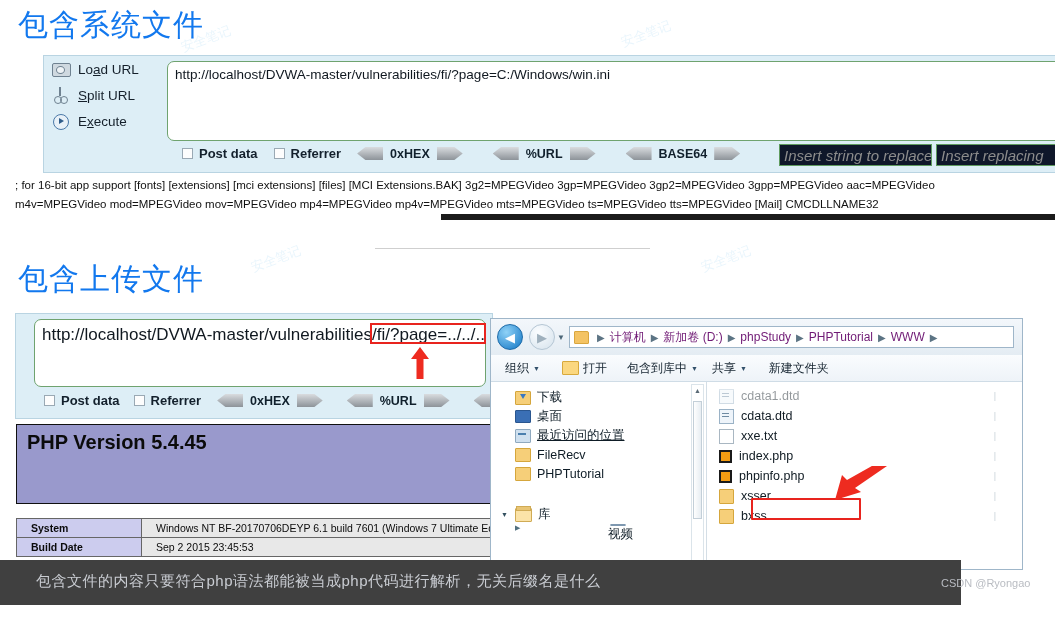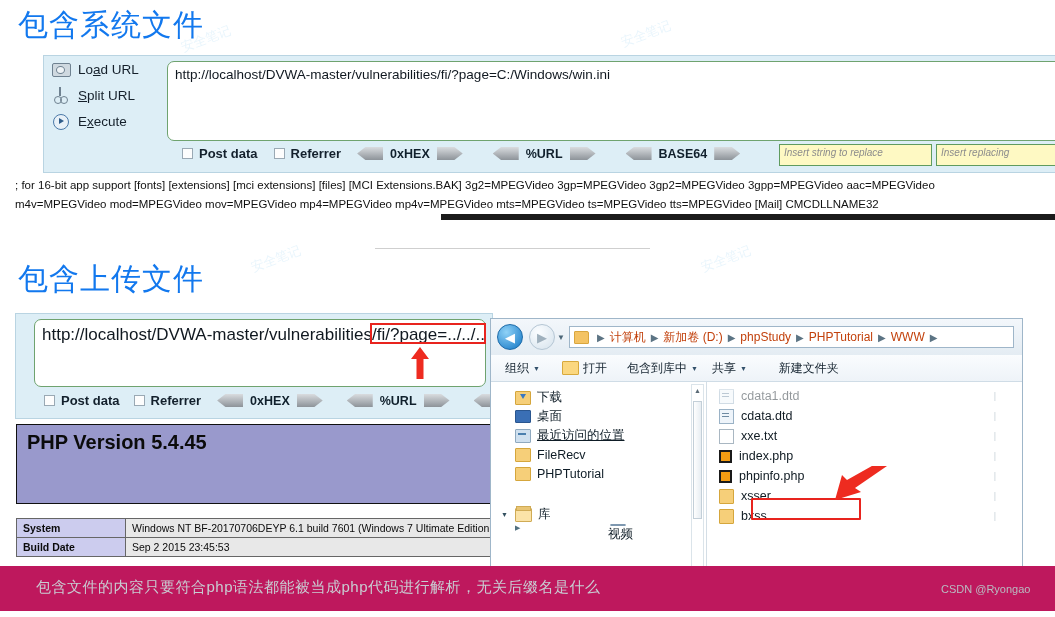--- a/index.html
+++ b/index.html
@@ -49,37 +49,37 @@
   .hb-row{position:absolute;display:flex;align-items:center;}
   .cb{width:11px;height:11px;border:1px solid #9aa9b4;background:#fdfdfd;box-sizing:border-box;display:inline-block;}
   .cbl{font-size:13px;color:#13202c;margin-left:6px;font-weight:bold;white-space:nowrap;}
   .grp{display:flex;align-items:center;margin-left:16px;}
   .arw{width:26px;height:13px;position:relative;}
   .arw.l{background:linear-gradient(#d9dcdf,#8d9399);
          clip-path:polygon(0 50%,32% 0,100% 0,100% 100%,32% 100%);}
   .arw.r{background:linear-gradient(#d9dcdf,#8d9399);
          clip-path:polygon(0 0,68% 0,100% 50%,68% 100%,0 100%);}
   .gl{font-size:12.5px;font-weight:bold;color:#10202c;margin:0 7px;white-space:nowrap;}
-  .repl{height:22px;border:1.3px solid #5f9b5f;background:#fef9c3;box-sizing:border-box;
-        font-style:italic;font-size:10px;color:#8c8c8c;padding:2px 4px;overflow:hidden;white-space:nowrap;}
+  .repl{height:22px;border:1.3px solid #5f9b5f;background:#0f172a;box-sizing:border-box;
+        font-style:italic;font-size:15px;color:#8c8c8c;padding:2px 4px;overflow:hidden;white-space:nowrap;}
 
   
   #winini{position:absolute;left:15px;top:176px;width:1040px;height:40px;background:#fff;overflow:hidden;}
   #winini div{font-size:11.5px;color:#111;white-space:nowrap;line-height:19px;font-family:"Liberation Sans",sans-serif;}
   #bar-black{position:absolute;left:441px;top:214px;width:614px;height:6px;background:#1b1b1b;}
   #divline{position:absolute;left:375px;top:248px;width:275px;height:1px;background:#cfcfcf;}
 
   
   #phpinfo{position:absolute;left:16px;top:424px;width:478px;height:80px;background:#9999cc;
            border:1.5px solid #101010;box-sizing:border-box;}
   #phpinfo span{display:block;font-size:20px;font-weight:bold;color:#0b0b0b;padding:6px 10px;}
   #phpgap{position:absolute;left:16px;top:505px;width:478px;height:12px;background:#fff;}
   #phptable{position:absolute;left:16px;top:518px;width:478px;border-collapse:collapse;
             border:1px solid #666;table-layout:fixed;}
-  #phptable td{border:1px solid #666;font-size:10.5px;padding:3px 6px;color:#0b0b0b;
+  #phptable td{border:1px solid #666;font-size:10.5px;padding:3px 14px;color:#0b0b0b;
                overflow:hidden;white-space:nowrap;}
   #phptable td.k{width:96px;background:#ccccee;font-weight:bold;}
   #phptable td.v{background:#e8e8e8;}
 
   
   #redbox{position:absolute;left:370px;top:323px;width:116px;height:21px;border:2px solid #e8241e;box-sizing:border-box;}
   #redarrow{position:absolute;left:411px;top:347px;width:18px;height:32px;}
   #redbox2{position:absolute;left:751px;top:498px;width:110px;height:22px;border:2px solid #e8241e;box-sizing:border-box;border-radius:1px;}
   #redarrow2{position:absolute;left:835px;top:466px;width:52px;height:34px;}
 
@@ -90,21 +90,21 @@
             background:linear-gradient(#f3f7fb,#e4ecf3);display:flex;align-items:center;}
   .navbtn{width:24px;height:24px;border-radius:50%;margin-left:6px;position:relative;flex:0 0 24px;}
   .navbtn.back{background:radial-gradient(circle at 35% 30%,#8fd2f7,#1175c4);border:1px solid #1c6aa8;}
   .navbtn.fwd{background:radial-gradient(circle at 35% 30%,#fbfdff,#d5e2ec);border:1px solid #b5c6d4;}
   .navbtn i{position:absolute;left:50%;top:50%;transform:translate(-50%,-50%);font-size:13px;font-weight:bold;}
   .navbtn.back i{color:#fff;} .navbtn.fwd i{color:#9fb0bd;}
   .navdrop{font-size:8px;color:#4c6678;margin:0 4px 0 2px;}
   #crumb{flex:1;height:22px;background:#fff;border:1px solid #9fb6c9;margin-right:8px;
          display:flex;align-items:center;padding:0 4px;overflow:hidden;box-sizing:border-box;}
   .cicon{width:13px;height:11px;background:#f4c363;border:1px solid #d9a63e;border-radius:1px 2px 1px 1px;margin-right:3px;flex:0 0 13px;}
-  .ctxt{font-size:12px;color:#c2410c;white-space:nowrap;}
+  .ctxt{font-size:12px;color:#701a75;white-space:nowrap;}
   .csep{font-size:10px;color:#5c7484;margin:0 5px;}
 
   #exp-tools{position:absolute;left:0;top:36px;width:100%;height:27px;
              background:linear-gradient(#fafcfe,#eef3f8);border-bottom:1px solid #cfdce6;
              display:flex;align-items:center;box-sizing:border-box;}
   .tbi{font-size:12px;color:#152430;margin-left:14px;white-space:nowrap;display:flex;align-items:center;}
   .tbi .car{font-size:7px;margin-left:4px;color:#33506a;}
   .folder-ic{width:15px;height:12px;background:#fbd77f;border:1px solid #d8a93c;border-radius:1px;margin-right:4px;}
 
   #exp-body{position:absolute;left:0;top:63px;right:0;bottom:0;display:flex;}
@@ -143,21 +143,21 @@
   .fi.txt{background:#fff;border:1px solid #a9b7c2;}
   .fi.fold{background:#f6cf79;border:1px solid #d5a63c;border-radius:1px;}
   .fi.faded{opacity:.45;}
   .fn.faded{opacity:.45;}
   .dot{position:absolute;right:26px;font-size:9px;color:#c9d2d9;}
 
   #exp-fade{position:absolute;left:0;top:0;width:100%;height:10px;
             background:linear-gradient(#ffffff,rgba(255,255,255,0));}
 
   
-  #caption{position:absolute;left:0;bottom:6px;width:1055px;height:45px;background:#be185d;}
+  #caption{position:absolute;left:0;bottom:12px;width:961px;height:45px;background:#404040;}
   #cap-txt{position:absolute;left:36px;top:12px;font-size:15px;color:#c9ccd2;letter-spacing:.5px;white-space:nowrap;}
   #cap-wm{position:absolute;left:941px;top:17px;font-size:11px;color:#b9bcc2;white-space:nowrap;}
 </style>
 </head>
 <body>
 
 <div class="wm" style="left:180px;top:30px;">安全笔记</div>
 <div class="wm" style="left:620px;top:25px;">安全笔记</div>
 <div class="wm" style="left:880px;top:120px;">安全笔记</div>
 <div class="wm" style="left:250px;top:250px;">安全笔记</div>
@@ -320,21 +320,21 @@
       <span>打开</span>
     </span>
     <span class="tbi" style="margin-left:20px;">
       <span>包含到库中</span>
       <span class="car">▼</span>
     </span>
     <span class="tbi" style="">
       <span>共享</span>
       <span class="car">▼</span>
     </span>
-    <span class="tbi" style="margin-left:32px;">
+    <span class="tbi" style="margin-left:22px;">
       <span>新建文件夹</span>
     </span>
   </div>
 
   <div id="exp-body">
 
     <div id="exp-nav">
       <div class="navitem">
         <span class="ni-dl"></span>
         <span class="lbl">下载</span>

